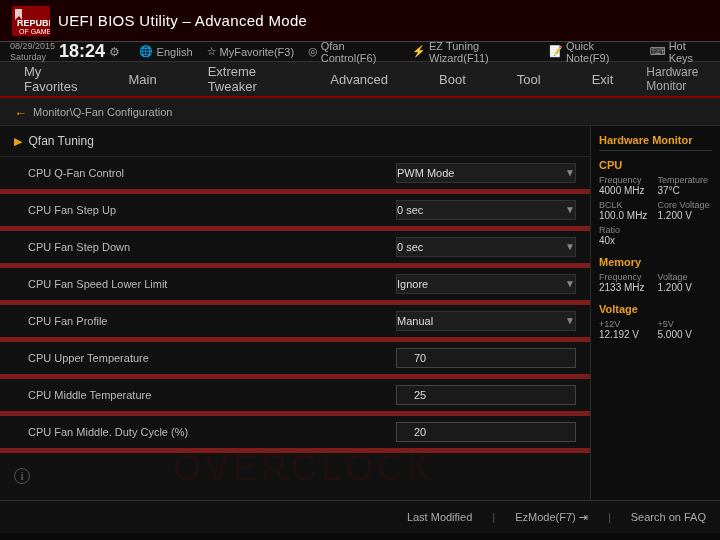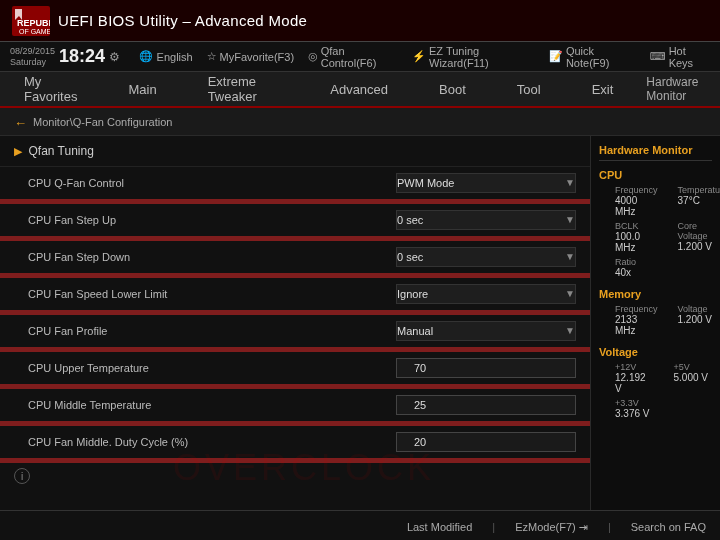--- a/index.html
+++ b/index.html
@@ -38,21 +38,21 @@
       font-weight: 400;
       letter-spacing: 0.3px;
     }
 
     
     .topbar {
       background: #111;
       display: flex;
       align-items: center;
       padding: 0 10px;
-      height: 30px;
+      height: 20px;
       border-bottom: 1px solid #333;
       font-size: 11px;
       color: #aaa;
     }
     .topbar-time {
       display: flex;
       align-items: center;
       gap: 4px;
       margin-right: 20px;
     }
@@ -176,22 +176,21 @@
     }
     .hw-section-title {
       color: #e8a020;
       font-size: 11px;
       font-weight: bold;
       margin: 8px 0 4px 0;
     }
     .hw-grid {
       display: grid;
       grid-template-columns: 1fr 1fr;
-      gap: 2px 20px;
-      margin-left: 16px;
+      gap: 2px 4px;
     }
     .hw-label { color: #888; font-size: 9px; }
     .hw-value { color: #ccc; font-size: 10px; margin-bottom: 2px; }
     .hw-full { grid-column: 1 / -1; }
 
     
     .footer {
       background: #111;
       height: 30px;
       display: flex;
@@ -457,24 +456,20 @@
 
     <div class="hw-section-title">Voltage</div>
     <div class="hw-grid">
       <div>
         <div class="hw-label">+12V</div>
         <div class="hw-value">12.192 V</div>
       </div>
       <div>
         <div class="hw-label">+5V</div>
         <div class="hw-value">5.000 V</div>
-      </div>
-      <div class="hw-full">
-        <div class="hw-label">+3.3V</div>
-        <div class="hw-value">3.376 V</div>
       </div>
     </div>
   </div>
 </div>
 
 <div class="watermark">OVERCLOCK</div>
 
 <div class="info-icon">i</div>
 
 <div class="footer">

